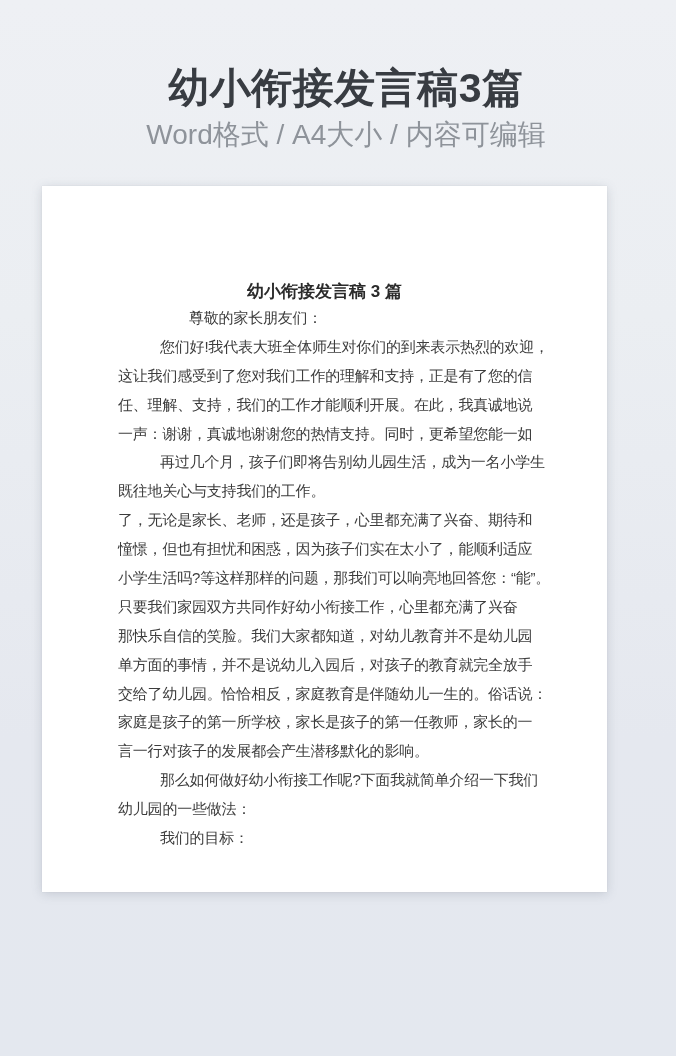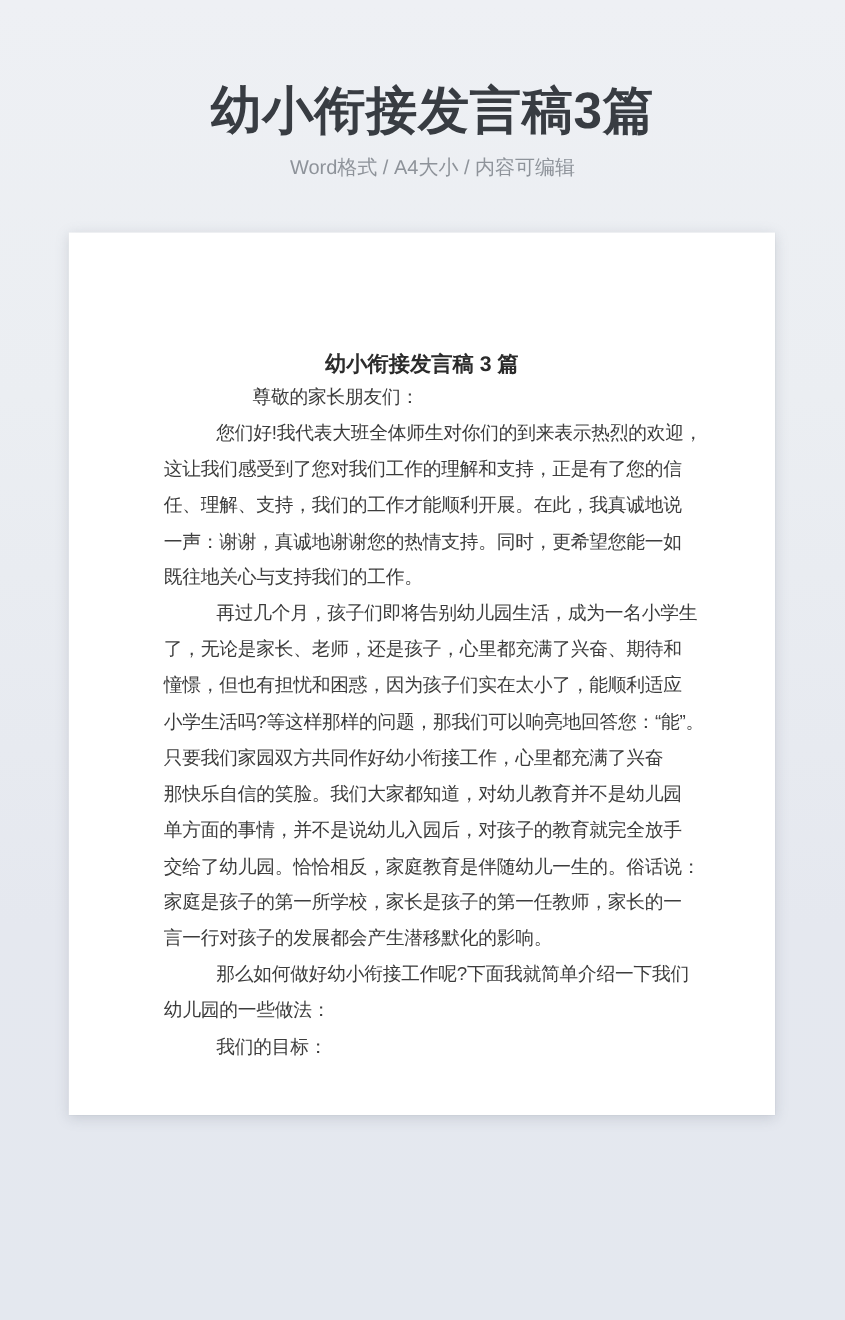--- a/index.html
+++ b/index.html
@@ -19,28 +19,28 @@
   .header-title {
     margin: 64px 0 0 0;
     font-size: 41px;
     line-height: 48px;
     font-weight: 700;
     color: #383c42;
     letter-spacing: 0.5px;
   }
   .header-subtitle {
     margin: 8px 0 0 0;
-    font-size: 16px;
+    font-size: 28px;
     line-height: 30px;
     font-weight: 400;
     color: #8e939a;
   }
   .page {
     position: absolute;
-    left: 55px;
+    left: 42px;
     top: 186px;
     width: 565px;
     height: 706px;
     background: #ffffff;
     box-shadow: 0 2px 10px rgba(90, 100, 120, 0.22), 0 0 1px rgba(0,0,0,0.10);
   }
   .doc-title {
     margin: 94px 0 0 0;
     text-align: center;
     font-size: 17px;
@@ -70,22 +70,22 @@
 </div>
 
 <div class="page">
   <div class="doc-title">幼小衔接发言稿 3 篇</div>
   <div class="doc-body">
       <div class="line" style="padding-left: 71px;">尊敬的家长朋友们：</div>
       <div class="line" style="padding-left: 42px;">您们好!我代表大班全体师生对你们的到来表示热烈的欢迎，</div>
       <div class="line" style="padding-left: 0px;">这让我们感受到了您对我们工作的理解和支持，正是有了您的信</div>
       <div class="line" style="padding-left: 0px;">任、理解、支持，我们的工作才能顺利开展。在此，我真诚地说</div>
       <div class="line" style="padding-left: 0px;">一声：谢谢，真诚地谢谢您的热情支持。同时，更希望您能一如</div>
+      <div class="line" style="padding-left: 42px;">再过几个月，孩子们即将告别幼儿园生活，成为一名小学生</div>
       <div class="line" style="padding-left: 0px;">既往地关心与支持我们的工作。</div>
-      <div class="line" style="padding-left: 42px;">再过几个月，孩子们即将告别幼儿园生活，成为一名小学生</div>
       <div class="line" style="padding-left: 0px;">了，无论是家长、老师，还是孩子，心里都充满了兴奋、期待和</div>
       <div class="line" style="padding-left: 0px;">憧憬，但也有担忧和困惑，因为孩子们实在太小了，能顺利适应</div>
       <div class="line" style="padding-left: 0px;">小学生活吗?等这样那样的问题，那我们可以响亮地回答您：“能”。</div>
       <div class="line" style="padding-left: 0px;">只要我们家园双方共同作好幼小衔接工作，心里都充满了兴奋</div>
       <div class="line" style="padding-left: 0px;">那快乐自信的笑脸。我们大家都知道，对幼儿教育并不是幼儿园</div>
       <div class="line" style="padding-left: 0px;">单方面的事情，并不是说幼儿入园后，对孩子的教育就完全放手</div>
       <div class="line" style="padding-left: 0px;">交给了幼儿园。恰恰相反，家庭教育是伴随幼儿一生的。俗话说：</div>
       <div class="line" style="padding-left: 0px;">家庭是孩子的第一所学校，家长是孩子的第一任教师，家长的一</div>
       <div class="line" style="padding-left: 0px;">言一行对孩子的发展都会产生潜移默化的影响。</div>
       <div class="line" style="padding-left: 42px;">那么如何做好幼小衔接工作呢?下面我就简单介绍一下我们</div>

